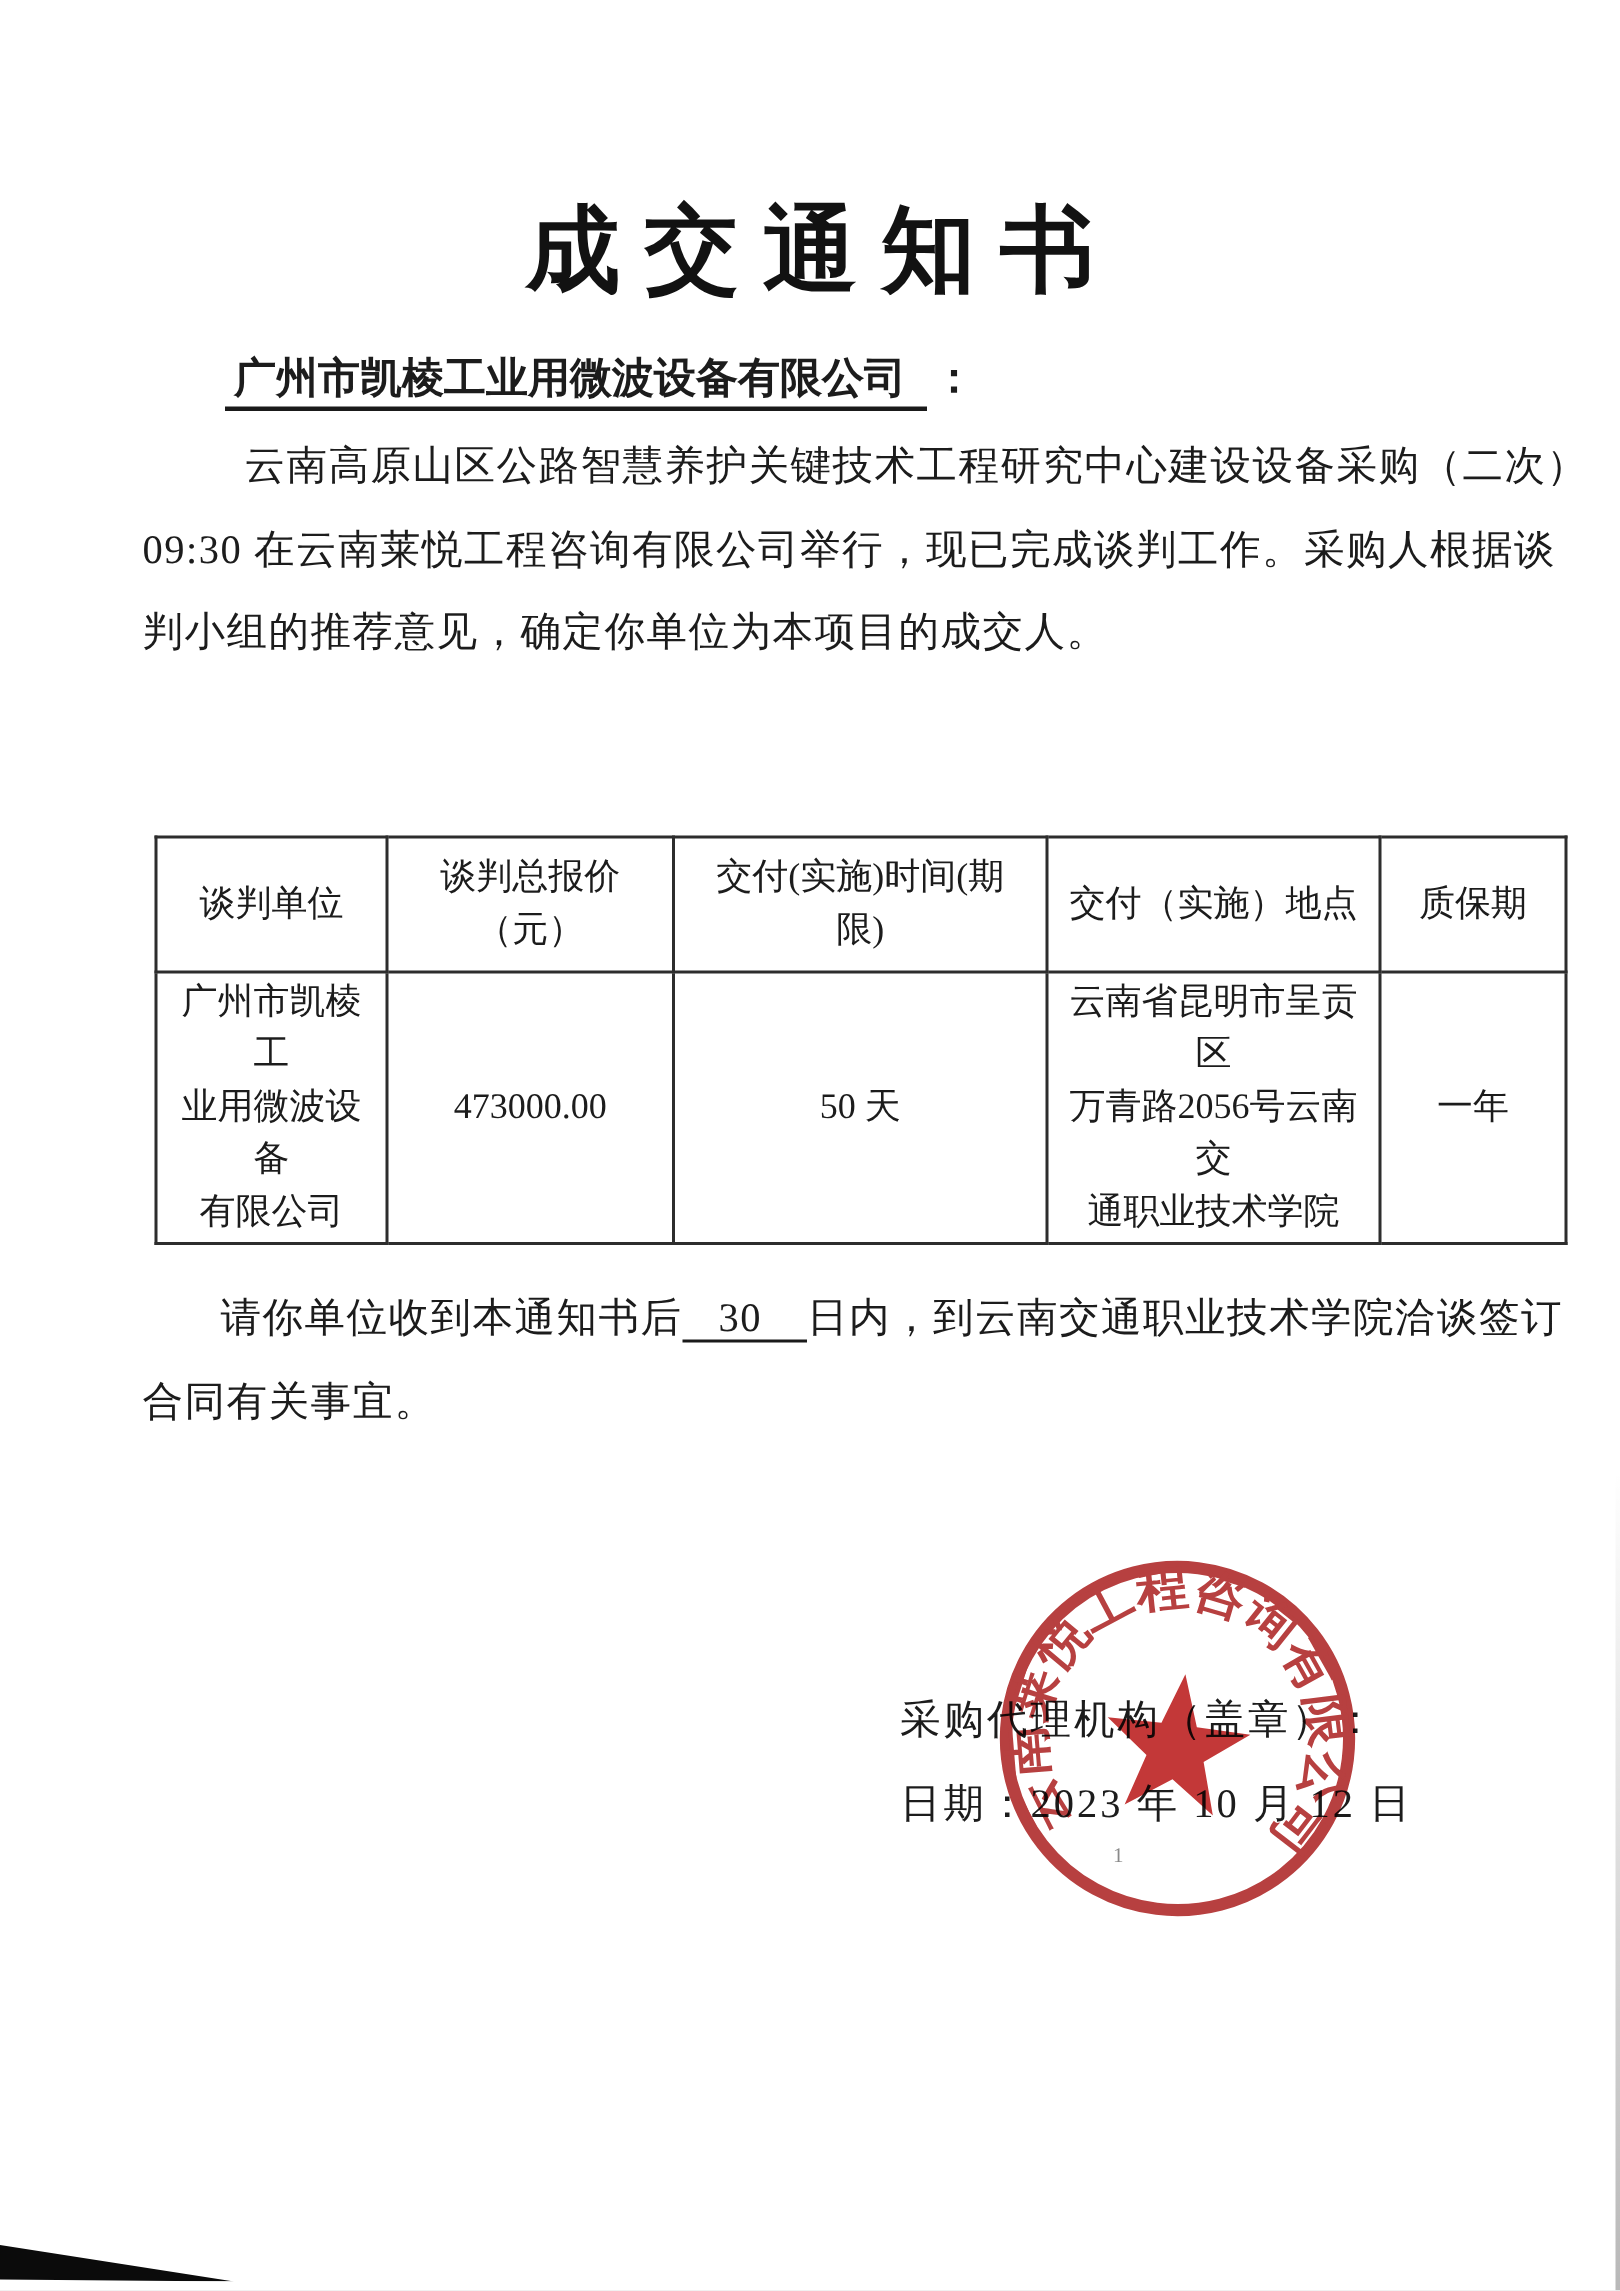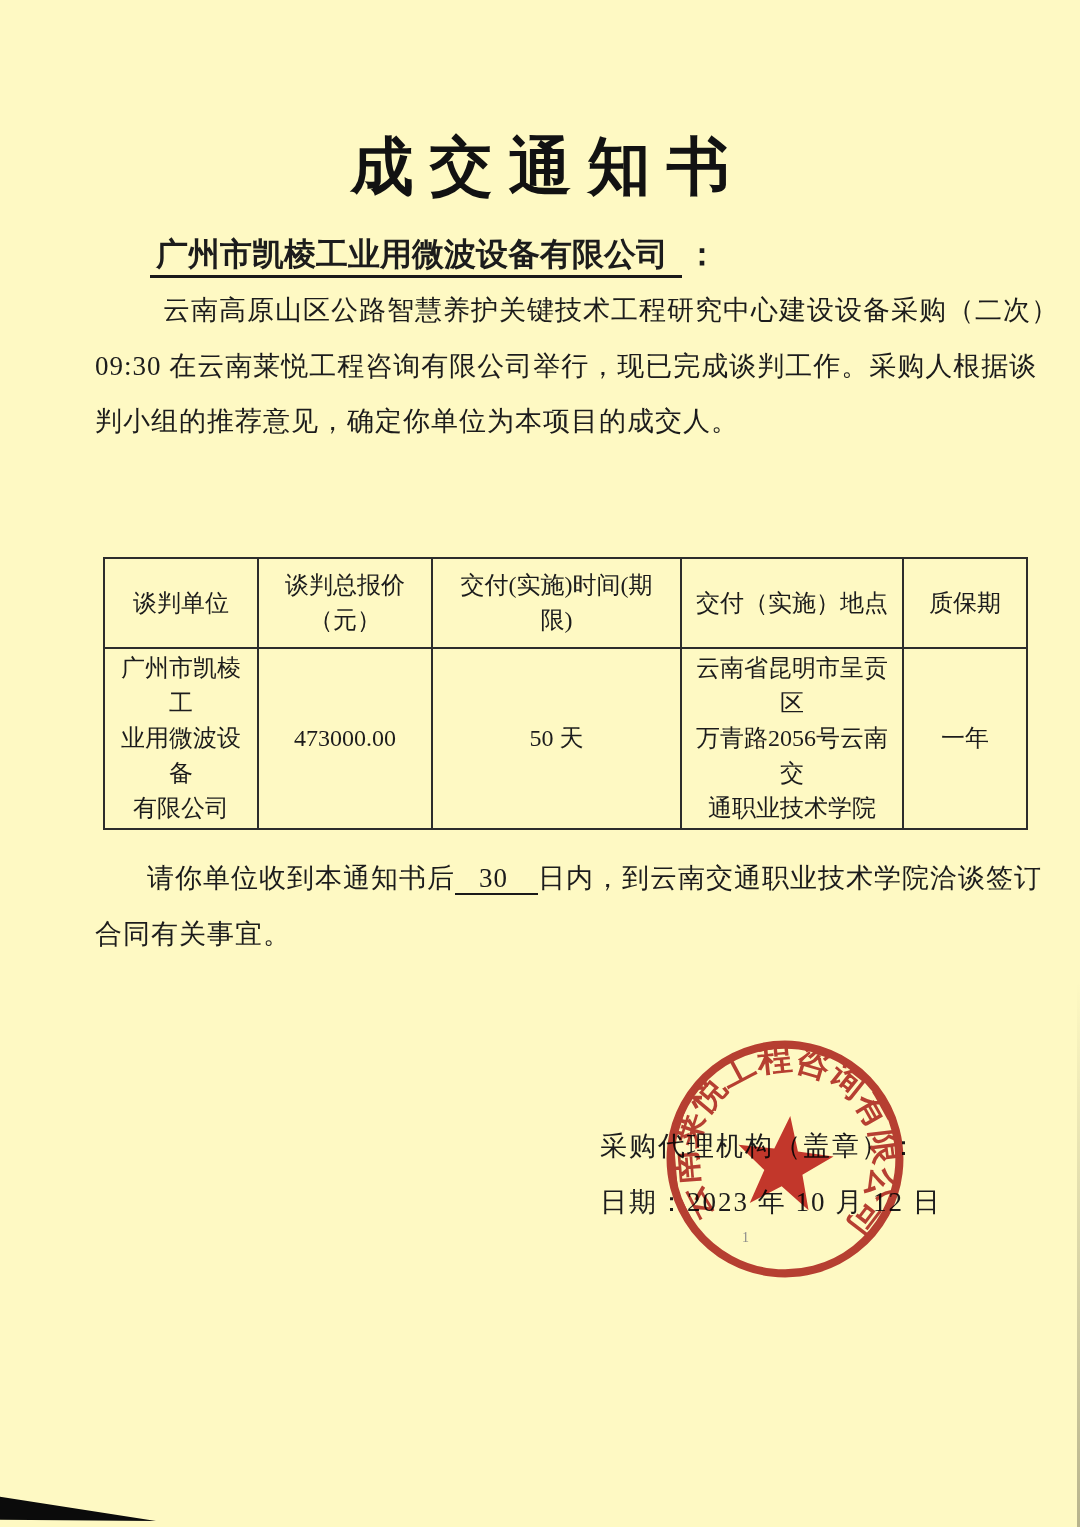--- a/index.html
+++ b/index.html
@@ -1,35 +1,35 @@
 <!DOCTYPE html>
 <html><head>
 <meta charset="utf-8">
 <style>
   * { margin:0; padding:0; box-sizing:border-box; }
   html,body { background:#e8e8e8; }
   .page {
     position:relative;
     width:1080px; height:1527px;
     margin:0 auto;
-    background:#fef9c3;
+    background:#ffffff;
     font-family:"Liberation Serif","DejaVu Serif",serif;
     color:#1c1c1c;
     overflow:hidden;
   }
   .doc-title {
     position:absolute; top:124px; left:0; width:100%;
     text-align:center;
     font-size:63px; font-weight:700;
     letter-spacing:16px; text-indent:16px;
     color:#121212;
   }
   .addressee {
     position:absolute; top:233px; left:150px;
-    font-size:32px; font-weight:700; white-space:nowrap;
+    font-size:28px; font-weight:700; white-space:nowrap;
   }
   .addressee .name {
     border-bottom:3px solid #1a1a1a;
     padding:0 14px 3px 6px;
   }
   .addressee .colon { margin-left:4px; }
   .body-para {
     position:absolute; top:283px; left:95px; width:895px;
     font-size:27px; line-height:55.5px; letter-spacing:1px;
   }
@@ -105,21 +105,21 @@
   <div class="body-para">
     <div class="line indent1">云南高原山区公路智慧养护关键技术工程研究中心建设设备采购（二次）</div>
     <div class="line">09:30 在云南莱悦工程咨询有限公司举行，现已完成谈判工作。采购人根据谈</div>
     <div class="line">判小组的推荐意见，确定你单位为本项目的成交人。</div>
   </div>
 
   <table class="deal-table">
     <tbody>
         <tr class="hdr-row">
       <td style="width:154px">谈判单位</td>
-      <td style="width:174px">谈判总报价
+      <td style="width:191px">谈判总报价
 （元）</td>
       <td style="width:249px">交付(实施)时间(期
 限)</td>
       <td style="width:222px">交付（实施）地点</td>
       <td style="width:124px">质保期</td>
     </tr>
     <tr class="body-row">
       <td>广州市凯棱工
 业用微波设备
 有限公司</td>

